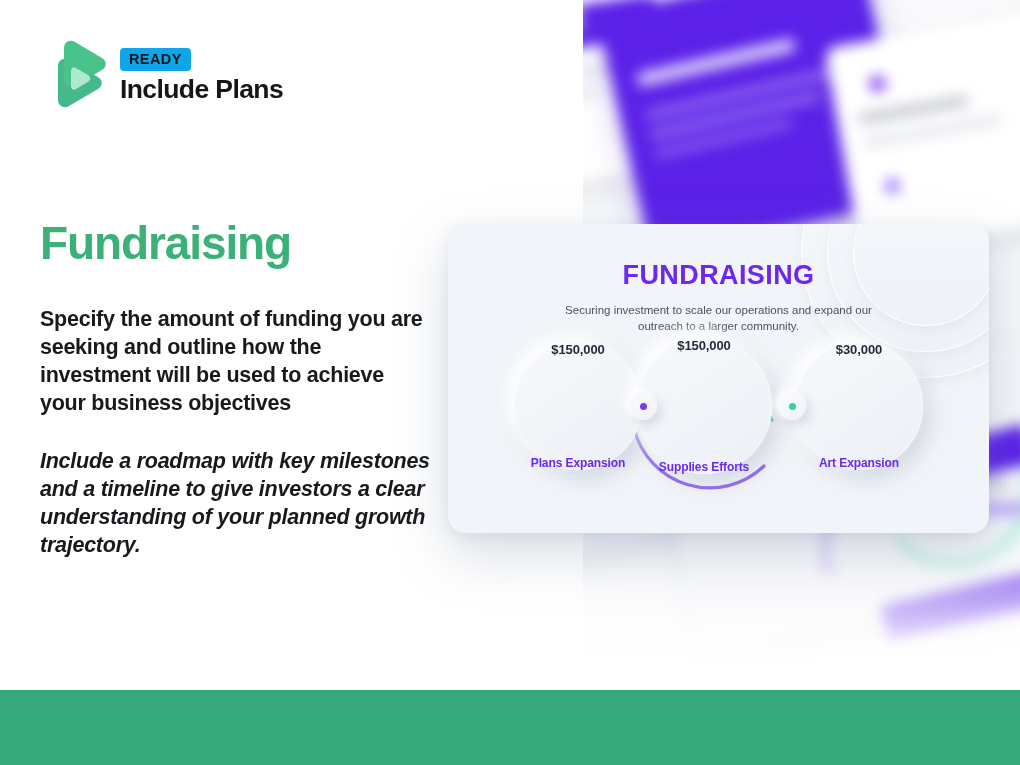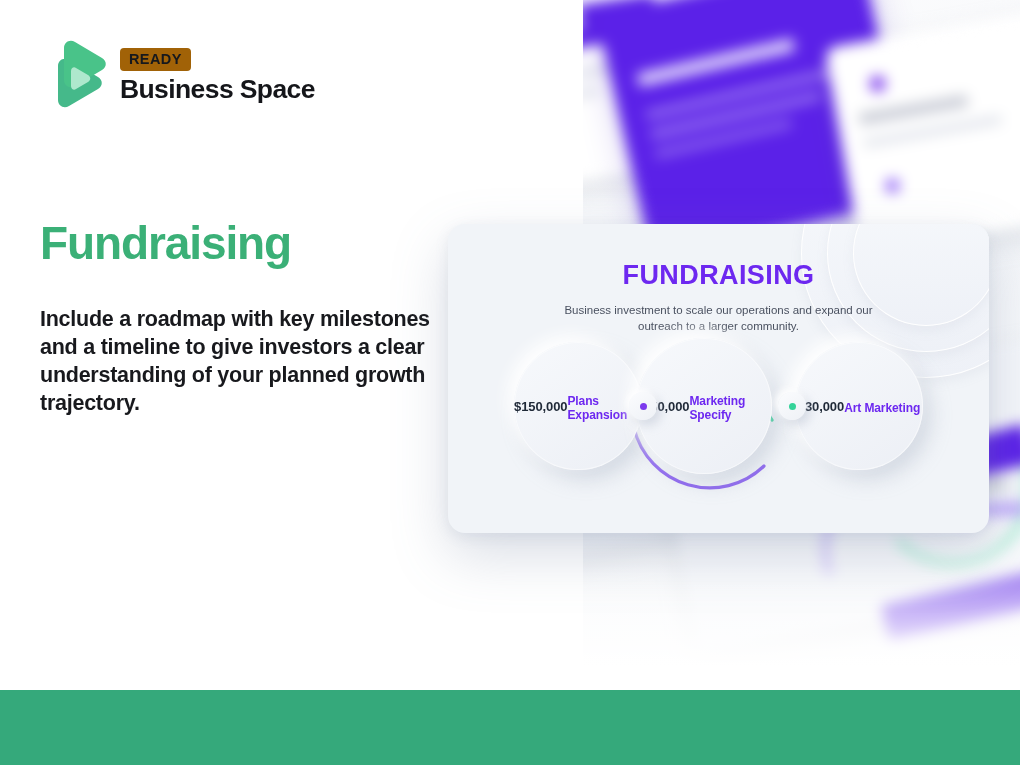--- a/index.html
+++ b/index.html
@@ -49,21 +49,21 @@
   .left {
     position:absolute; left:0; top:0; width:583px; height:690px;
     background:#ffffff; z-index:4;
   }
   .logo-row { position:absolute; left:40px; top:38px; display:flex; align-items:center; gap:14px; }
   .logo-mark { position:relative; width:66px; height:76px; }
   .logo-mark svg { display:block; }
   .logo-text { display:flex; flex-direction:column; gap:3px; }
   .ready-badge {
     align-self:flex-start;
-    background:#a16207; color:#16181d;
+    background:#0ea5e9; color:#16181d;
     font-size:14.5px; font-weight:700; letter-spacing:.4px;
     padding:3px 9px 4px; border-radius:4px;
   }
   .brand {
     font-size:26.5px; font-weight:800; color:#15161a; letter-spacing:-.6px;
     white-space:nowrap;
   }
 
   .headline {
     position:absolute; left:40px; top:216px;
@@ -105,21 +105,21 @@
   }
 
   .diagram { position:absolute; left:0; top:108px; width:541px; height:200px; }
 
   .node {
     position:absolute; border-radius:50%;
     background:linear-gradient(145deg,#f7f9fc 0%,#eceff5 100%);
     box-shadow: -7px -7px 16px rgba(255,255,255,.95),
                  8px 9px 20px rgba(163,173,192,.38),
                  inset 0 0 0 1px rgba(255,255,255,.5);
-    display:flex; flex-direction:row; align-items:center; justify-content:center;
+    display:flex; flex-direction:column; align-items:center; justify-content:space-between;
   }
   .node.side { width:128px; height:128px; }
   .node.center { width:136px; height:136px; }
   .node-amount { font-size:13px; font-weight:700; color:#1F2937; letter-spacing:-.1px; }
   .node-label  { font-size:12px; font-weight:700; color:#6D28F0; margin-top:4px; letter-spacing:-.1px; }
 
   .node-left   { left:66px;  top:10px; }
   .node-right  { left:347px; top:10px; }
   .node-center { left:188px; top:6px; }
 
@@ -203,62 +203,63 @@
     <div class="logo-row">
       <div class="logo-mark">
         <svg width="66" height="76" viewBox="0 0 66 76">
           <path d="M18 28 C18 22 24 19 29 22 L58 39 C63 42 63 48 58 51 L29 68 C24 71 18 68 18 62 Z" fill="#45B98A"></path>
           <path d="M24 10 C24 4 30 1 35 4 L62 20 C67 23 67 29 62 32 L35 48 C30 51 24 48 24 42 Z" fill="#49C389"></path>
           <path d="M31 33 C31 30 34 28 36 30 L48 37 C51 39 51 42 48 44 L36 51 C34 53 31 51 31 48 Z" fill="#aee8cd"></path>
         </svg>
       </div>
       <div class="logo-text">
         <span class="ready-badge">READY</span>
-        <span class="brand">Business Space</span>
+        <span class="brand">Include Plans</span>
       </div>
     </div>
 
     <h1 class="headline">Fundraising</h1>
 
     <div class="body-copy">
+      <p>Specify the amount of funding you are seeking and outline how the investment will be used to achieve your business objectives</p>
       <p>Include a roadmap with key milestones and a timeline to give investors a clear understanding of your planned growth trajectory.</p>
     </div>
   </div>
 
   <div class="card">
 
     <div class="card-rings">
       <i class="r1"></i>
         <i class="r2"></i>
         <i class="r3"></i>
     </div>
 
     <div class="card-title">FUNDRAISING</div>
-    <div class="card-sub">Business investment to scale our operations and expand our outreach to a larger community.</div>
+    <div class="card-sub">Securing investment to scale our operations and expand our outreach to a larger community.</div>
 
     <div class="diagram">
 
       <svg class="arc-svg" viewBox="0 0 180 195">
         <path d="M22 104 A 78 78 0 0 1 158 104" fill="none" stroke="#34D399" stroke-width="3.2" stroke-linecap="round"></path>
         <path d="M20 112 A 78 78 0 0 0 150 150" fill="none" stroke="#7C4DEE" stroke-width="3.2" stroke-linecap="round" opacity=".85"></path>
       </svg>
 
       <div class="node side node-left">
         <span class="node-amount">$150,000</span>
         <span class="node-label">Plans Expansion</span>
       </div>
 
       <div class="node center node-center">
         <span class="node-amount">$150,000</span>
-        <span class="node-label">Marketing Specify</span>
+        <span class="node-label">Supplies Efforts</span>
       </div>
 
       <div class="node side node-right">
         <span class="node-amount">$30,000</span>
-        <span class="node-label">Art Marketing</span>
+        <span class="node-label">Art Expansion</span>
       </div>
 
       <div class="conn conn-left">
         <i style="background:#7C3AED"></i>
       </div>
       <div class="conn conn-right">
         <i style="background:#34D399"></i>
       </div>
     </div>
   </div>

